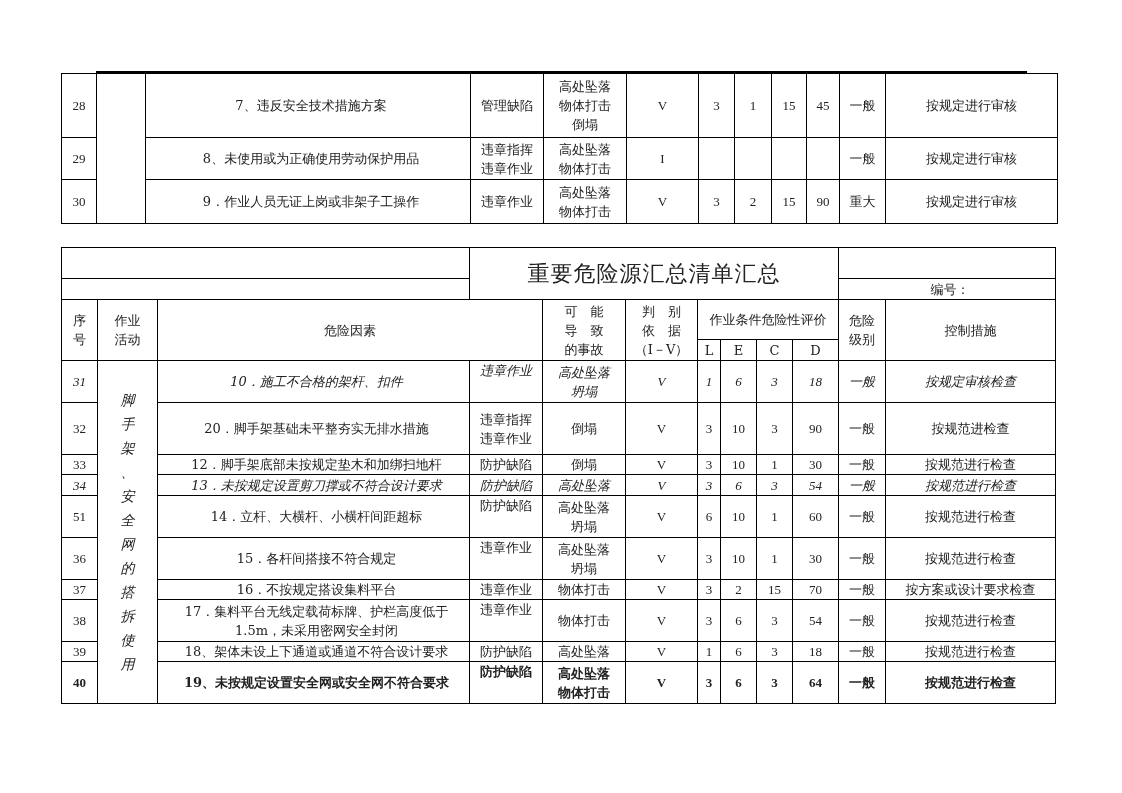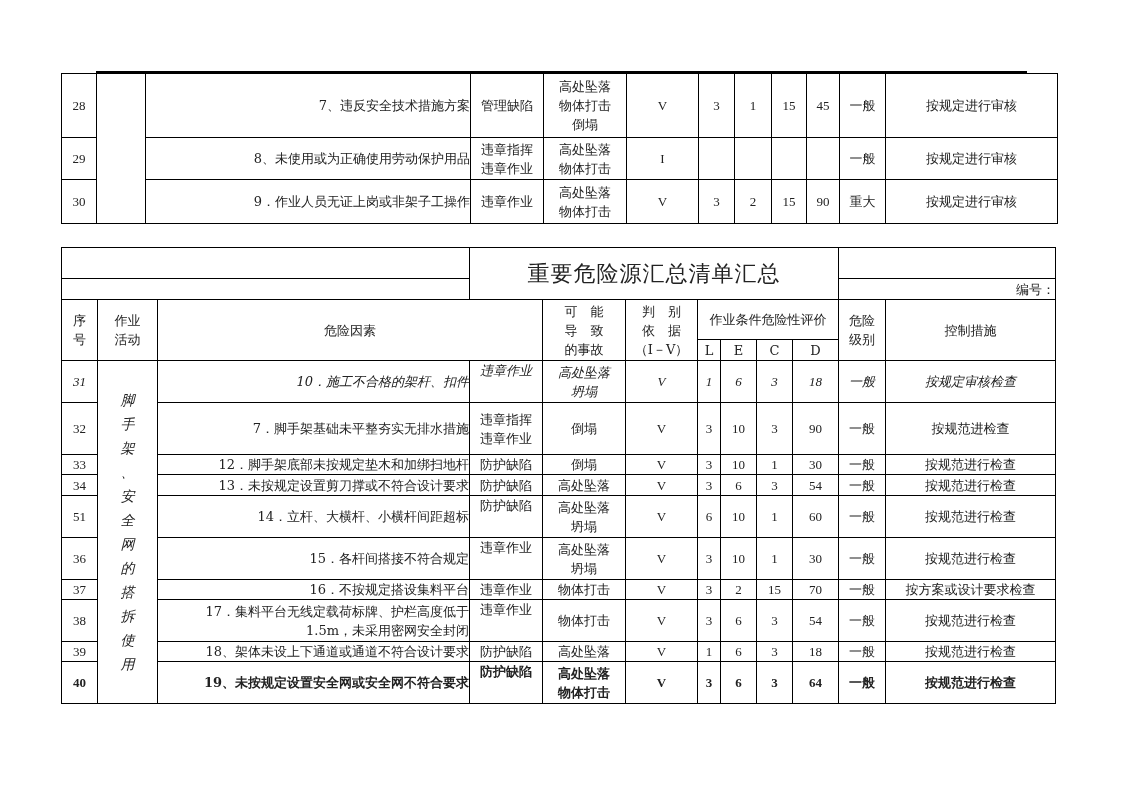--- a/index.html
+++ b/index.html
@@ -1,20 +1,20 @@
 <!DOCTYPE html>
 <html><head>
 <meta charset="utf-8">
 <style>
   html, body { margin:0; padding:0; background:#fff; }
   body { width:1122px; height:793px; position:relative; overflow:hidden;
          font-family: "DejaVu Serif", "Liberation Serif", serif; color:#222; font-size:13px; }
   table { border-collapse: collapse; position:absolute; table-layout: fixed; }
   td { border:1px solid #000; padding:0; text-align:center; vertical-align:middle; line-height:19px; font-size:13px; }
-  .left { text-align:right; padding-left:6px; }
+  .left { text-align:center; padding-left:6px; }
   .topl { vertical-align:top; }
   #t1 { left:61px; top:73px; width:996px; }
   #t1-topline { position:absolute; left:96px; top:71px; width:931px; height:2px; background:#000; }
   #t2 { left:61px; top:247px; width:994px;padding-left:8px; }
   .title { font-size:22px; letter-spacing:1px; }
   .vert { line-height:24px; font-size:14px; }
   .num { font-family: "Liberation Serif", serif; font-size:13px; }
 </style>
 </head>
 <body>
@@ -131,21 +131,21 @@
     <td class="num">V</td>
     <td class="num">1</td>
     <td class="num">6</td>
     <td class="num">3</td>
     <td class="num">18</td>
     <td>一般</td>
     <td>按规定审核检查</td>
       </tr>
       <tr style="height: 52px;">
         <td class="num">32</td>
-        <td class="left">7．脚手架基础未平整夯实无排水措施</td>
+        <td class="left">20．脚手架基础未平整夯实无排水措施</td>
     <td class="">违章指挥<br>违章作业</td>
     <td>倒塌</td>
     <td class="num">V</td>
     <td class="num">3</td>
     <td class="num">10</td>
     <td class="num">3</td>
     <td class="num">90</td>
     <td>一般</td>
     <td>按规范进检查</td>
       </tr>
@@ -155,21 +155,21 @@
     <td class="">防护缺陷</td>
     <td>倒塌</td>
     <td class="num">V</td>
     <td class="num">3</td>
     <td class="num">10</td>
     <td class="num">1</td>
     <td class="num">30</td>
     <td>一般</td>
     <td>按规范进行检查</td>
       </tr>
-      <tr style="height: 21px;">
+      <tr style="height: 21px; font-style: italic;">
         <td class="num">34</td>
         <td class="left">13．未按规定设置剪刀撑或不符合设计要求</td>
     <td class="">防护缺陷</td>
     <td>高处坠落</td>
     <td class="num">V</td>
     <td class="num">3</td>
     <td class="num">6</td>
     <td class="num">3</td>
     <td class="num">54</td>
     <td>一般</td>

